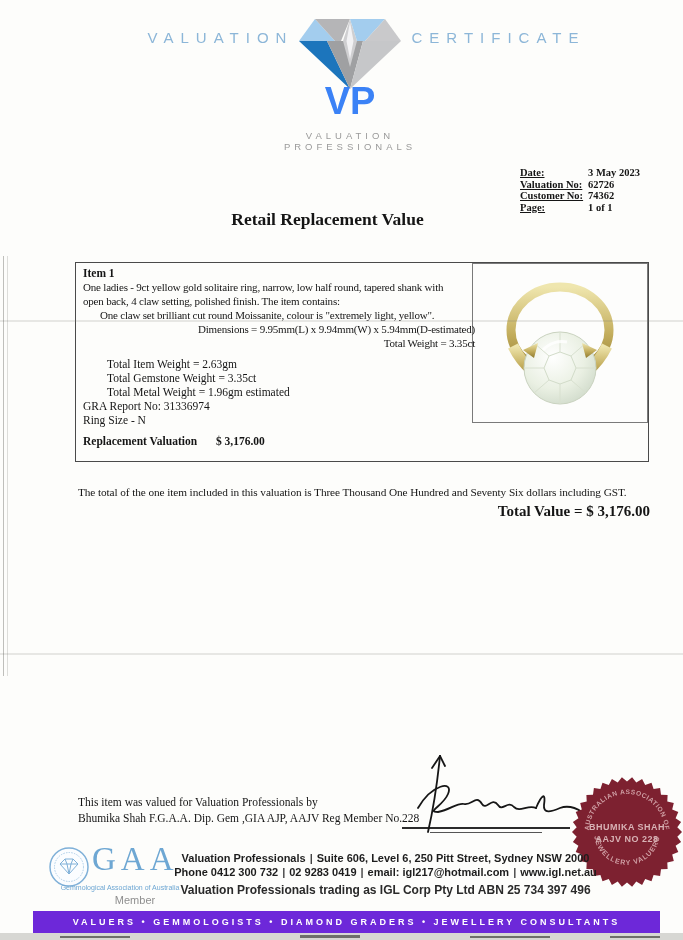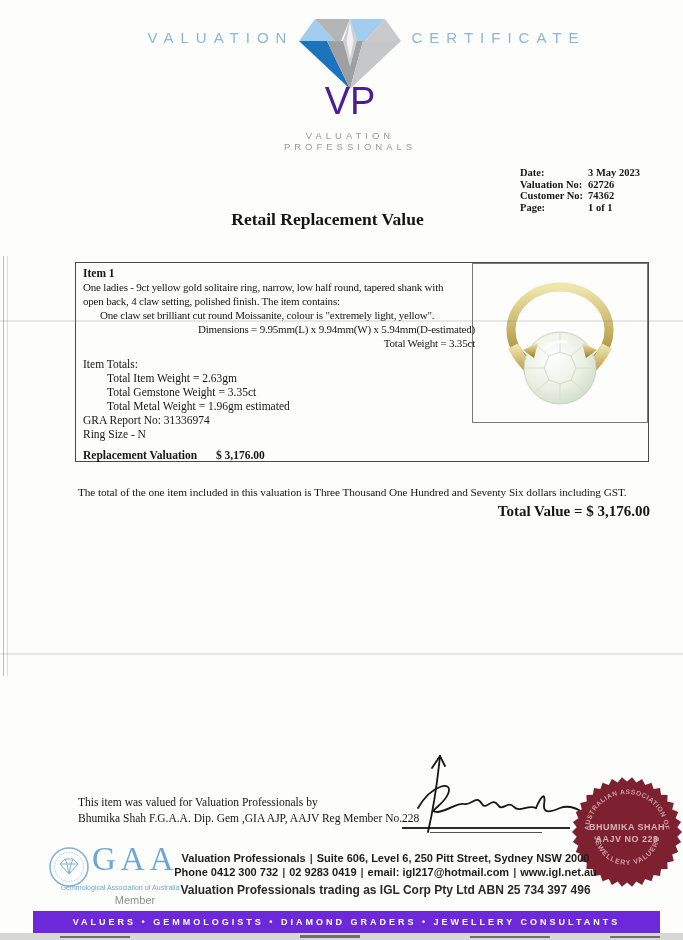--- a/index.html
+++ b/index.html
@@ -11,29 +11,29 @@
   }
   .abs { position:absolute; }
 
   
   .hdr-label { top:29px; font-family:"Liberation Sans",sans-serif; font-size:15px;
     letter-spacing:7px; color:#8cb6d8; text-align:center; }
   .hdr-left  { left:138px; width:165px; }
   .hdr-right { left:411px; width:175px; }
   .diamond-svg { left:297px; top:15px; }
   .vp { left:300px; top:80px; width:100px; text-align:center;
-    font-family:"Liberation Sans",sans-serif; font-size:38px; color:#4c1d95; }
+    font-family:"Liberation Sans",sans-serif; font-size:38px; color:#3b82f6;font-weight:bold; }
   .logo-wordmark { left:240px; top:130px; width:220px; text-align:center;
     font-family:"Liberation Sans",sans-serif; font-size:9.5px; letter-spacing:4px;
     color:#9a9a9a; line-height:11px; }
 
   
   .valued { left:78px; top:169px; font-size:12px; font-weight:bold; white-space:nowrap; }
   .info { left:520px; top:167px; font-size:10.5px; font-weight:bold; line-height:11.5px; white-space:nowrap; }
-  .info .lbl { display:inline-block; width:68px; }
+  .info .lbl { display:inline-block; width:68px;text-decoration:underline; }
   .doc-title { left:0; top:209px; width:655px; text-align:center; font-size:17.5px; font-weight:bold; }
 
   
   .item-box { left:75px; top:262px; width:574px; height:200px; border:1px solid #4a4a4a; background:transparent; }
   .photo-box { left:472px; top:263px; width:176px; height:160px; border:1px solid #7a7a7a; background:#fdfdfc; }
   .item-text { left:83px; top:266px; width:392px; font-size:11.5px; line-height:14px; }
   .item-text .b { font-weight:bold; }
   .item-text .nw { white-space:nowrap; font-size:11px; letter-spacing:-0.2px; }
   .ind1 { padding-left:17px; }
   .ind2 { padding-left:38px;text-align:right; }
@@ -151,21 +151,20 @@
   </div>
 
   <div class="abs item-text">
     <div class="b">Item 1</div>
     <div class="nw">One ladies - 9ct yellow gold solitaire ring, narrow, low half round, tapered shank with</div>
     <div class="nw">open back, 4 claw setting, polished finish. The item contains:</div>
     <div class="nw ind1">One claw set brilliant cut round Moissanite, colour is "extremely light, yellow".</div>
     <div class="nw ind2">Dimensions = 9.95mm(L) x 9.94mm(W) x 5.94mm(D-estimated)</div>
     <div class="nw ind2">Total Weight = 3.35ct</div>
     <div class="gap"></div>
-    <div>Item Totals:</div>
     <div class="ind3">Total Item Weight = 2.63gm</div>
     <div class="ind3">Total Gemstone Weight = 3.35ct</div>
     <div class="ind3">Total Metal Weight = 1.96gm estimated</div>
     <div>GRA Report No: 31336974</div>
     <div>Ring Size - N</div>
     <div class="gap"></div>
     <div class="b repl">
       <span>Replacement Valuation</span>
       <span class="val">$ 3,176.00</span>
     </div>

